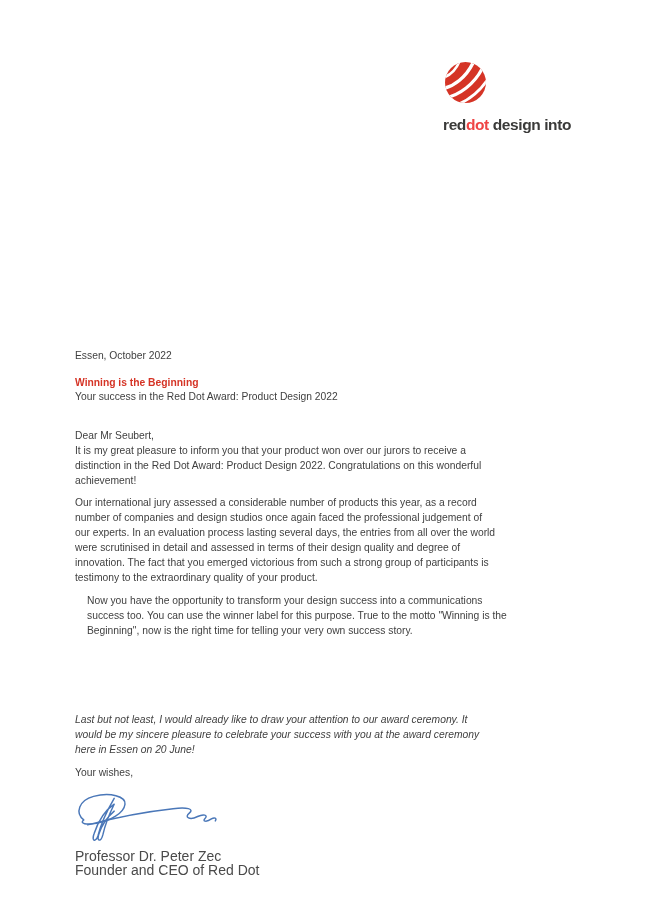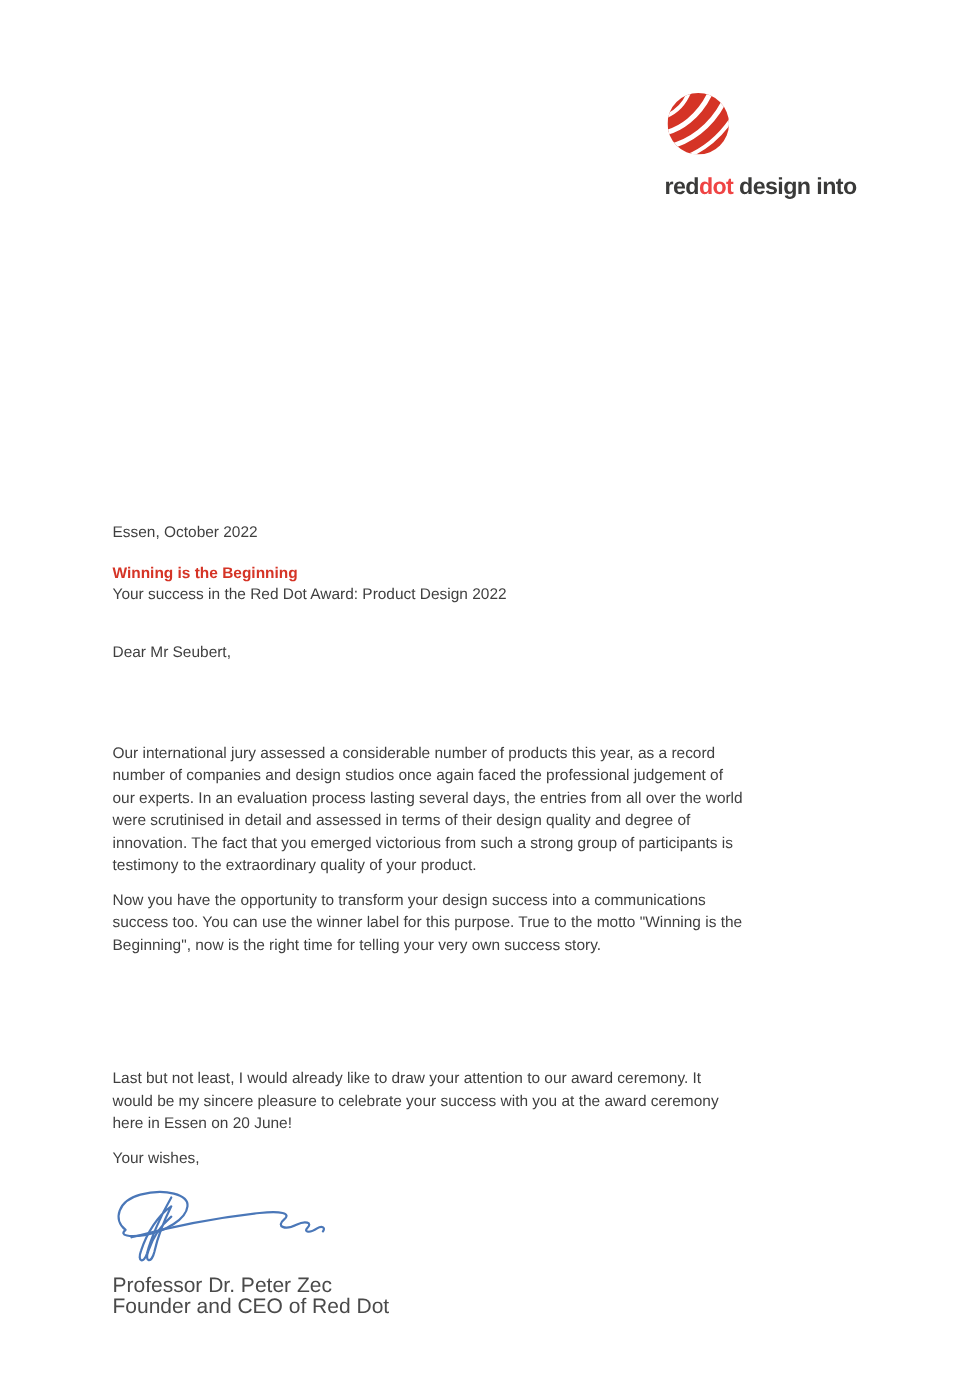--- a/index.html
+++ b/index.html
@@ -73,23 +73,23 @@
   .para {
     position: absolute;
     left: 75px;
     width: 421px;
     font-size: 10.3px;
     line-height: 15px;
     color: #3f3f3f;
   }
   .p1 { top: 443px; }
   .p2 { top: 495px; }
-  .p3 { top: 593px; }
+  .p3 { top: 593px; margin-left: 12px; }
   .p4 { top: 655px; }
-  .p5 { top: 712px; }
+  .p5 { top: 712px; font-style: italic; }
   .closing {
     position: absolute;
     left: 75px;
     top: 767px;
     font-size: 10.3px;
   }
   .signature {
     position: absolute;
     left: 70px;
     top: 788px;
@@ -134,20 +134,21 @@
 
   <div class="dateline">Essen, October 2022</div>
 
   <div class="headline-block">
     <div class="headline">Winning is the Beginning</div>
     <div class="subject">Your success in the Red Dot Award: Product Design 2022</div>
   </div>
 
   <div class="salutation">Dear Mr Seubert,</div>
 
+  <div class="para p1">It is my great pleasure to inform you that your product won over our jurors to receive a distinction in the Red Dot Award: Product Design 2022. Congratulations on this wonderful achievement!</div>
   <div class="para p2">Our international jury assessed a considerable number of products this year, as a record number of companies and design studios once again faced the professional judgement of our experts. In an evaluation process lasting several days, the entries from all over the world were scrutinised in detail and assessed in terms of their design quality and degree of innovation. The fact that you emerged victorious from such a strong group of participants is testimony to the extraordinary quality of your product.</div>
   <div class="para p3">Now you have the opportunity to transform your design success into a communications success too. You can use the winner label for this purpose. True to the motto "Winning is the Beginning", now is the right time for telling your very own success story.</div>
   <div class="para p5">Last but not least, I would already like to draw your attention to our award ceremony. It would be my sincere pleasure to celebrate your success with you at the award ceremony here in Essen on 20 June!</div>
 
   <div class="closing">Your wishes,</div>
 
   <div class="signature">
     <svg width="162" height="58" viewBox="0 0 165 58" xmlns="http://www.w3.org/2000/svg">
       <g stroke="#4a77b8" stroke-width="1.5" fill="none" stroke-linecap="round" stroke-linejoin="round">
         <path d="M 14 32 C 5 25 9 12 24 8 C 41 3.5 57 8 56 16 C 55 25 41 33 27 35.5 C 17 37 9 36 14 32"></path>

